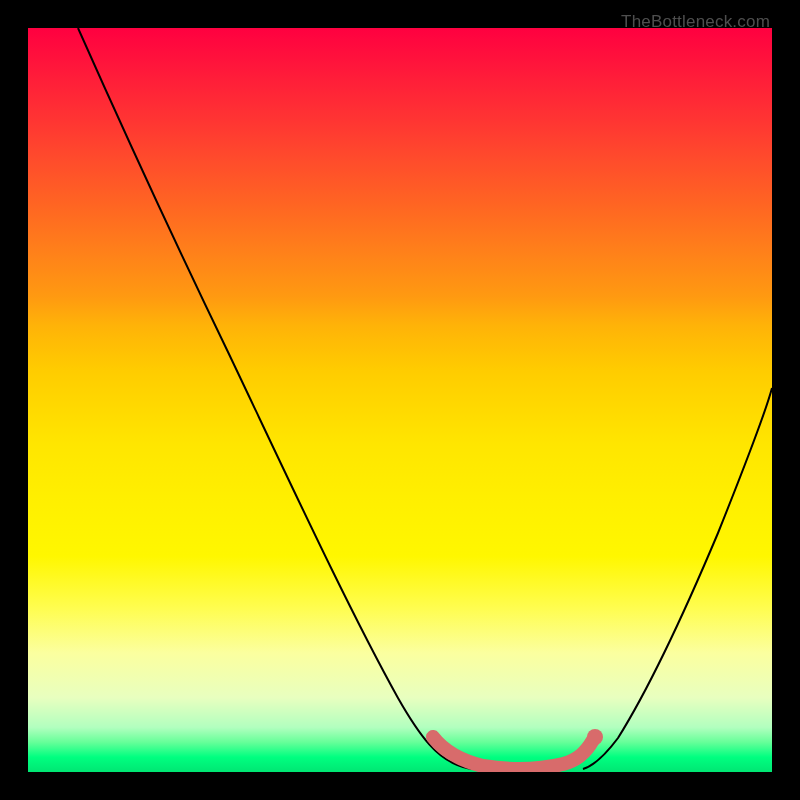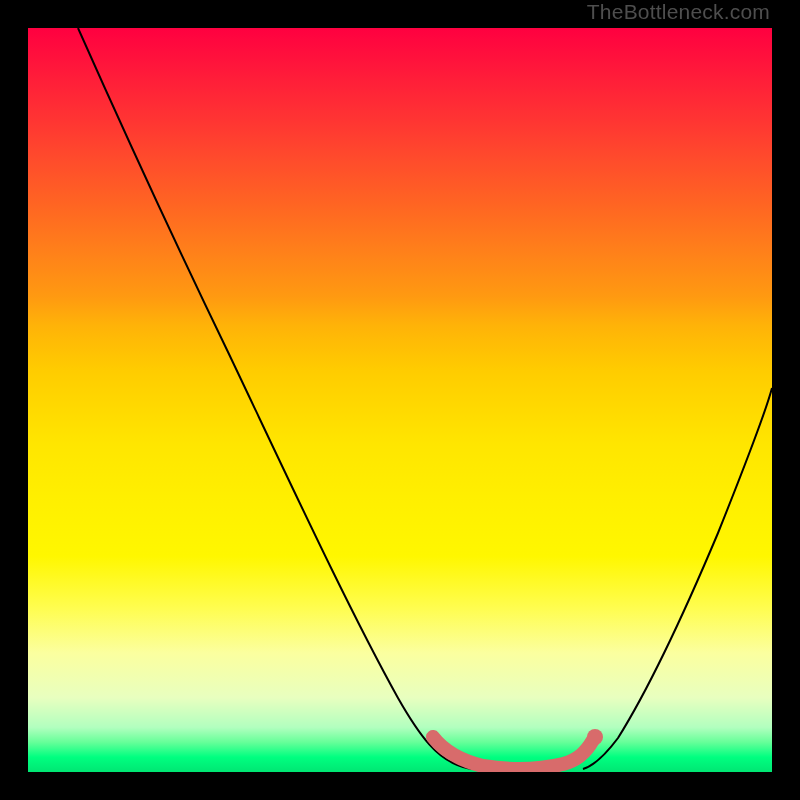--- a/index.html
+++ b/index.html
@@ -39,24 +39,24 @@
       #fffd50 78%,
       #fbff9f 84%,
       #e8ffbf 90%,
       #b2ffbf 94%,
       #66ff99 96%,
       #00ff80 98%,
       #00e673 100%);
   }
   .watermark {
     position: absolute;
-    top: 0;
+    top: 12px;
     right: 30px;
     color: #4e4e4e;
-    font-size: 21px;
+    font-size: 17px;
     font-weight: 500;
     letter-spacing: 0.2px;
   }
   svg.curves {
     position: absolute;
     left: 28px;
     top: 28px;
     width: 744px;
     height: 744px;
   }

